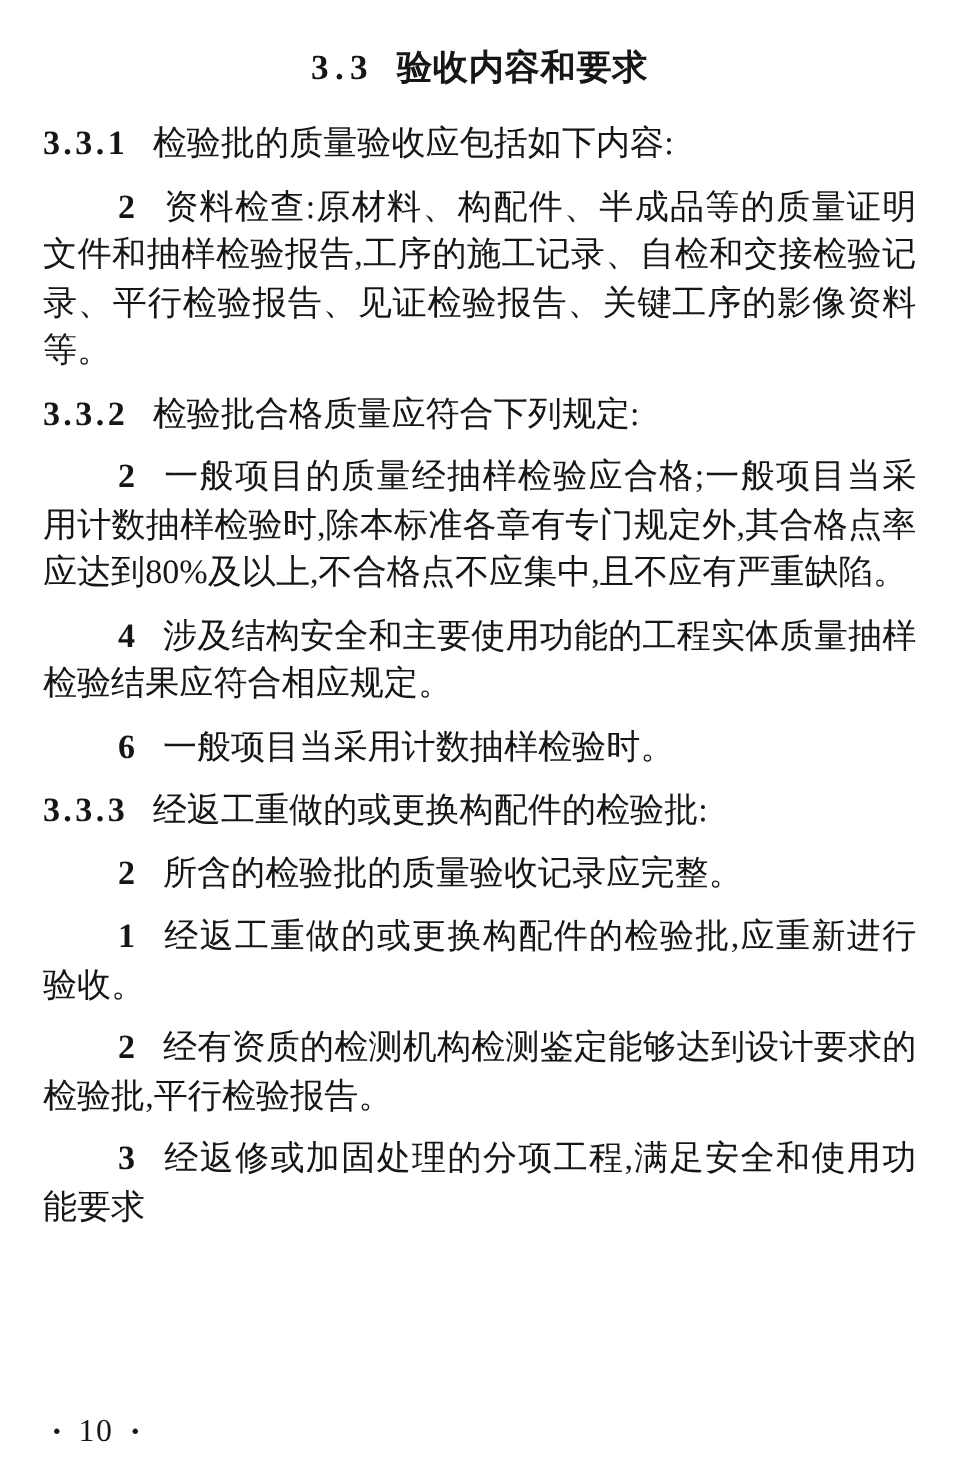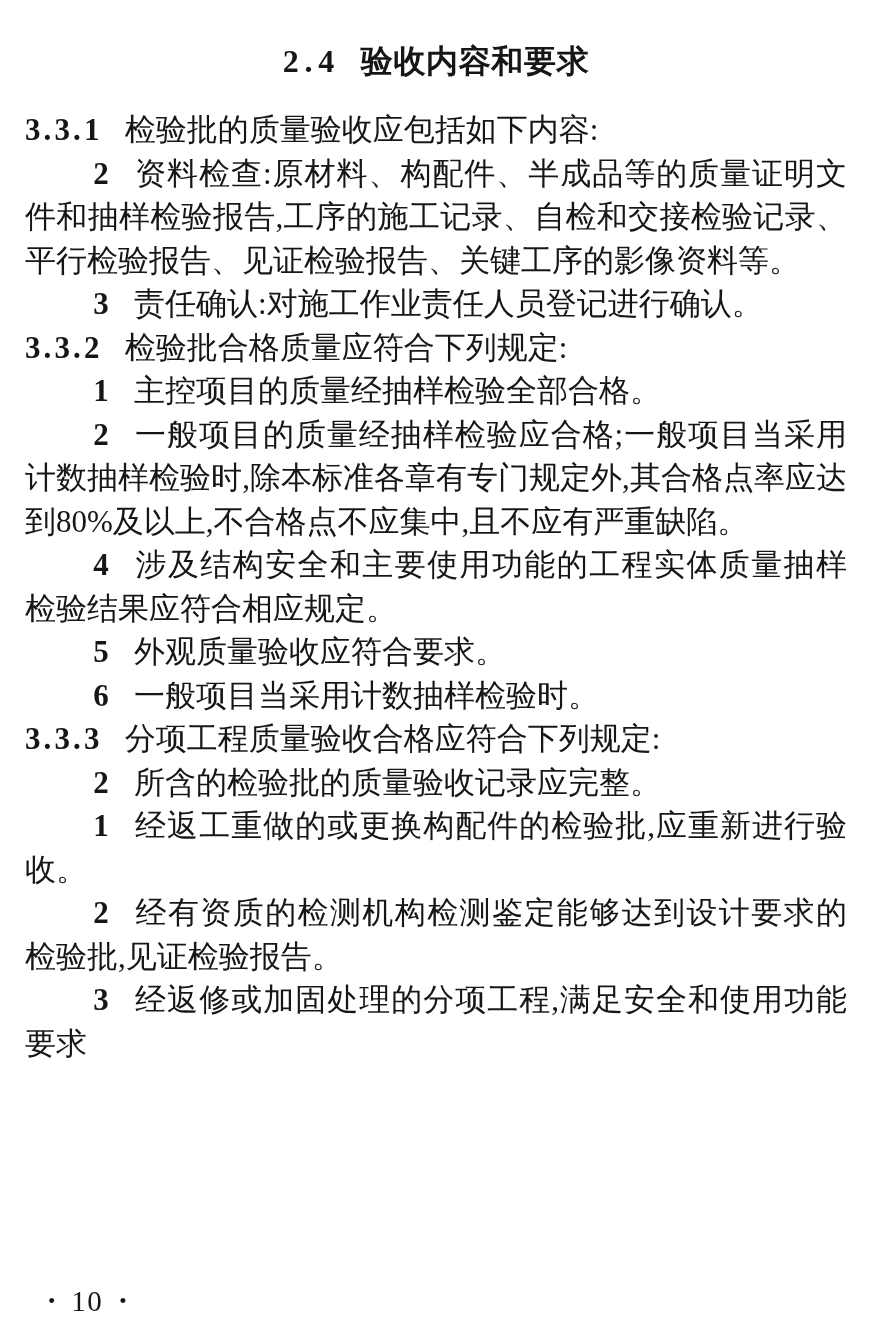--- a/index.html
+++ b/index.html
@@ -33,21 +33,21 @@
   .title-text {
     font-family: Liberation Serif, serif;
     letter-spacing: 0.02em;
   }
   
   .body-text {
     font-size: 31px;
     line-height: 43.5px;
     text-align: justify;
   }
-  .para { margin: 0; }
+  .para { margin: 14px; }
   .para .num {
     font-weight: bold;
     letter-spacing: 0.10em;
     margin-right: 0.72em;
   }
   .para.clause { text-indent: 0; }
   .para.item   { text-indent: 2.2em; }
   
   .footer {
     position: absolute;
@@ -64,52 +64,49 @@
   .footer .page-num {
     margin: 0 16px;
     letter-spacing: 0.05em;
   }
 </style>
 </head>
 <body>
 
 <div class="page">
 
-  <h1 class="section-title"><span class="title-num">2.4</span><span class="title-text">验收内容和要求</span></h1>
+  <h1 class="section-title"><span class="title-num">3.3</span><span class="title-text">验收内容和要求</span></h1>
 
   <main class="body-text" id="paragraphs">
   <p class="para clause"><b class="num">3.3.1</b><span class="txt">检验批的质量验收应包括如下内容:</span></p>
 
 
   <p class="para item"><b class="num">2</b><span class="txt">资料检查:原材料、构配件、半成品等的质量证明文件和抽样检验报告,工序的施工记录、自检和交接检验记录、平行检验报告、见证检验报告、关键工序的影像资料等。</span></p>
 
-  <p class="para item"><b class="num">3</b><span class="txt">责任确认:对施工作业责任人员登记进行确认。</span></p>
 
   <p class="para clause"><b class="num">3.3.2</b><span class="txt">检验批合格质量应符合下列规定:</span></p>
 
-  <p class="para item"><b class="num">1</b><span class="txt">主控项目的质量经抽样检验全部合格。</span></p>
 
   <p class="para item"><b class="num">2</b><span class="txt">一般项目的质量经抽样检验应合格;一般项目当采用计数抽样检验时,除本标准各章有专门规定外,其合格点率应达到80%及以上,不合格点不应集中,且不应有严重缺陷。</span></p>
 
 
   <p class="para item"><b class="num">4</b><span class="txt">涉及结构安全和主要使用功能的工程实体质量抽样检验结果应符合相应规定。</span></p>
 
-  <p class="para item"><b class="num">5</b><span class="txt">外观质量验收应符合要求。</span></p>
 
   <p class="para item"><b class="num">6</b><span class="txt">一般项目当采用计数抽样检验时。</span></p>
 
-  <p class="para clause"><b class="num">3.3.3</b><span class="txt">分项工程质量验收合格应符合下列规定:</span></p>
+  <p class="para clause"><b class="num">3.3.3</b><span class="txt">经返工重做的或更换构配件的检验批:</span></p>
 
 
   <p class="para item"><b class="num">2</b><span class="txt">所含的检验批的质量验收记录应完整。</span></p>
 
 
   <p class="para item"><b class="num">1</b><span class="txt">经返工重做的或更换构配件的检验批,应重新进行验收。</span></p>
 
-  <p class="para item"><b class="num">2</b><span class="txt">经有资质的检测机构检测鉴定能够达到设计要求的检验批,见证检验报告。</span></p>
+  <p class="para item"><b class="num">2</b><span class="txt">经有资质的检测机构检测鉴定能够达到设计要求的检验批,平行检验报告。</span></p>
 
   <p class="para item"><b class="num">3</b><span class="txt">经返修或加固处理的分项工程,满足安全和使用功能要求</span></p>
 </main>
 
   <footer class="footer">
     <span class="dot">•</span>
     <span class="page-num">10</span>
     <span class="dot">•</span>
   </footer>
 

